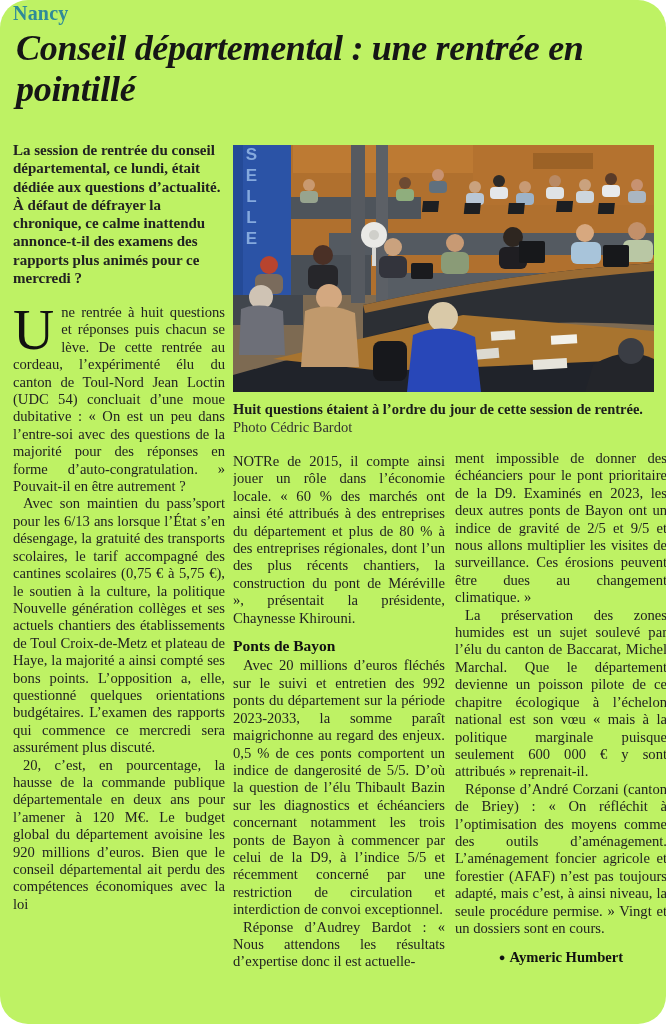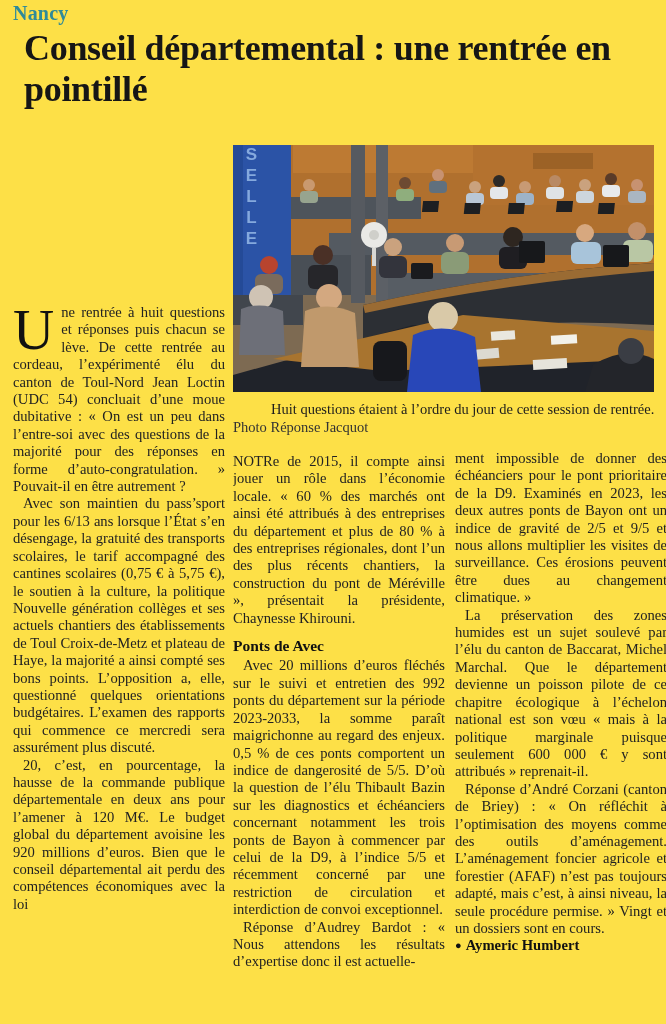--- a/index.html
+++ b/index.html
@@ -1,28 +1,29 @@
 <!DOCTYPE html>
 <html lang="fr"><head>
 <meta charset="utf-8">
 <style>
   * { margin:0; padding:0; box-sizing:border-box; }
   html,body { background:#ffffff; }
   .page {
     position:relative; width:666px; height:1024px; overflow:hidden;
-    background:#fde047; font-family:"Liberation Serif", serif; color:#1d1d1d;
+    background:#bef264; font-family:"Liberation Serif", serif; color:#1d1d1d;border-radius:28px;
   }
   .kicker {
     position:absolute; left:13px; top:2px;
     font-size:20px; font-weight:700; color:#2f8a99; letter-spacing:.2px;
   }
   .headline {
-    position:absolute; left:24px; top:28px; width:640px;
+    position:absolute; left:16px; top:28px; width:640px;
     font-size:36px; font-weight:700; color:#161616; line-height:1.13;
     letter-spacing:-.3px;
+    font-style:italic;
   }
   .standfirst {
     position:absolute; left:13px; top:141px; width:212px;
     font-size:15px; font-weight:700; line-height:18.3px; color:#222;
     text-align:left;
   }
   .col { position:absolute; width:212px; font-size:14.6px; line-height:17.4px;
     text-align:justify; color:#222; }
   .col p { margin:0; text-indent:10px; }
   .col p.noindent { text-indent:0; }
@@ -41,34 +42,35 @@
     overflow:hidden; background:#7d6a52; }
   .photo-banner-text {
     position:absolute; left:8px; top:0px; height:130px;
     writing-mode:vertical-rl; text-orientation:upright;
     font-family:"Liberation Sans", sans-serif;
     font-size:17px; font-weight:700; color:#8fb3e4; letter-spacing:2px;
     opacity:.9;
   }
   .caption { position:absolute; left:233px; top:400px; width:428px;
     font-size:14.5px; line-height:18px; color:#1c1c1c; text-align:left; }
-  .caption .cap-bold { font-weight:400;margin-left:38px; }
+  .caption .cap-bold { font-weight:700; }
   .caption .cap-credit { font-weight:400; color:#333; }
-  .byline { margin-top:0; text-align:left; font-weight:700; color:#111; }
+  .byline { margin-top:12px; text-align:center; font-weight:700; color:#111; }
   .byline .bullet { font-size:11px; vertical-align:1px; padding-right:4px; }
 </style>
 </head>
 <body>
 
 <div class="page">
 
   <div class="kicker">Nancy</div>
 
   <h1 class="headline">Conseil départemental : une rentrée en pointillé</h1>
 
+  <div class="standfirst">La session de rentrée du conseil départemental, ce lundi, était dédiée aux questions d’actualité. À défaut de défrayer la chronique, ce calme inattendu annonce-t-il des examens des rapports plus animés pour ce mercredi ?</div>
 
   <div class="photo-wrap">
     <svg width="421" height="247" viewBox="0 0 421 247" xmlns="http://www.w3.org/2000/svg">
 
       <g>
         <rect x="0" y="0" width="421" height="150" fill="#b0702e"></rect>
         <rect x="60" y="0" width="361" height="28" fill="#bd7a33"></rect>
         <rect x="240" y="0" width="181" height="60" fill="#b4722f"></rect>
         <rect x="300" y="8" width="60" height="16" fill="#9c6226"></rect>
       </g>
@@ -217,32 +219,32 @@
         <g>
             <rect x="140" y="196" width="34" height="40" rx="8" fill="#17181c"></rect>
           </g>
       </g>
     </svg>
     <div class="photo-banner-text">SELLE</div>
   </div>
 
   <div class="caption">
     <span class="cap-bold">Huit questions étaient à l’ordre du jour de cette session de rentrée.</span>
-    <span class="cap-credit">Photo Réponse Jacquot</span>
+    <span class="cap-credit">Photo Cédric Bardot</span>
   </div>
 
   <div class="col col1">
     <p class="noindent"><span class="dropcap">U</span><span>ne rentrée à huit questions et réponses puis chacun se lève. De cette rentrée au cordeau, l’expérimenté élu du canton de Toul-Nord Jean Loctin (UDC 54) concluait d’une moue dubitative : « On est un peu dans l’entre-soi avec des questions de la majorité pour des réponses en forme d’auto-congratulation. » Pouvait-il en être autrement ?</span></p>
     <p>Avec son maintien du pass’sport pour les 6/13 ans lorsque l’État s’en désengage, la gratuité des transports scolaires, le tarif accompagné des cantines scolaires (0,75 € à 5,75 €), le soutien à la culture, la politique Nouvelle génération collèges et ses actuels chantiers des établissements de Toul Croix-de-Metz et plateau de Haye, la majorité a ainsi compté ses bons points. L’opposition a, elle, questionné quelques orientations budgétaires. L’examen des rapports qui commence ce mercredi sera assurément plus discuté.</p>
     <p>20, c’est, en pourcentage, la hausse de la commande publique départementale en deux ans pour l’amener à 120 M€. Le budget global du département avoisine les 920 millions d’euros. Bien que le conseil départemental ait perdu des compétences économiques avec la loi</p>
   </div>
 
   <div class="col col2">
     <p class="noindent">NOTRe de 2015, il compte ainsi jouer un rôle dans l’économie locale. « 60 % des marchés ont ainsi été attribués à des entreprises du département et plus de 80 % à des entreprises régionales, dont l’un des plus récents chantiers, la construction du pont de Méréville », présentait la présidente, Chaynesse Khirouni.</p>
-    <div class="subhead">Ponts de Avec</div>
+    <div class="subhead">Ponts de Bayon</div>
     <p>Avec 20 millions d’euros fléchés sur le suivi et entretien des 992 ponts du département sur la période 2023-2033, la somme paraît maigrichonne au regard des enjeux. 0,5 % de ces ponts comportent un indice de dangerosité de 5/5. D’où la question de l’élu Thibault Bazin sur les diagnostics et échéanciers concernant notamment les trois ponts de Bayon à commencer par celui de la D9, à l’indice 5/5 et récemment concerné par une restriction de circulation et interdiction de convoi exceptionnel.</p>
     <p>Réponse d’Audrey Bardot : « Nous attendons les résultats d’expertise donc il est actuelle-</p>
   </div>
 
   <div class="col col3">
     <p class="noindent">ment impossible de donner des échéanciers pour le pont prioritaire de la D9. Examinés en 2023, les deux autres ponts de Bayon ont un indice de gravité de 2/5 et 9/5 et nous allons multiplier les visites de surveillance. Ces érosions peuvent être dues au changement climatique. »</p>
     <p>La préservation des zones humides est un sujet soulevé par l’élu du canton de Baccarat, Michel Marchal. Que le département devienne un poisson pilote de ce chapitre écologique à l’échelon national est son vœu « mais à la politique marginale puisque seulement 600 000 € y sont attribués » reprenait-il.</p>
     <p>Réponse d’André Corzani (canton de Briey) : « On réfléchit à l’optimisation des moyens comme des outils d’aménagement. L’aménagement foncier agricole et forestier (AFAF) n’est pas toujours adapté, mais c’est, à ainsi niveau, la seule procédure permise. » Vingt et un dossiers sont en cours.</p>
     <div class="byline">
       <span class="bullet">●</span><span>Aymeric Humbert</span>

